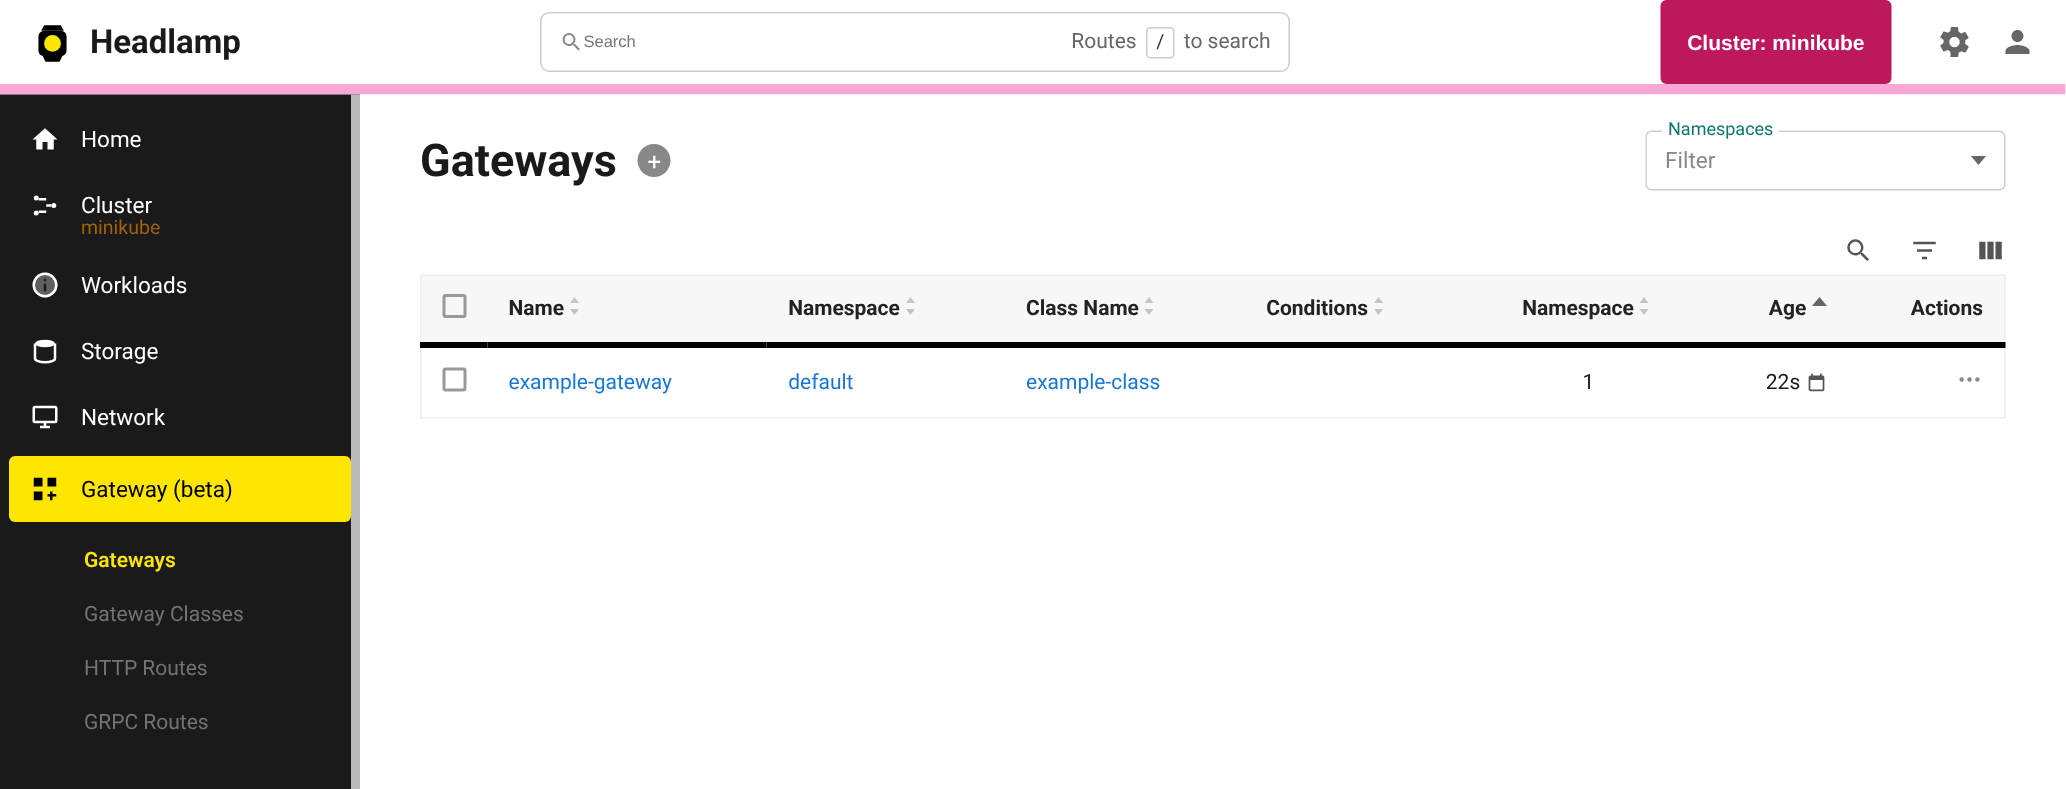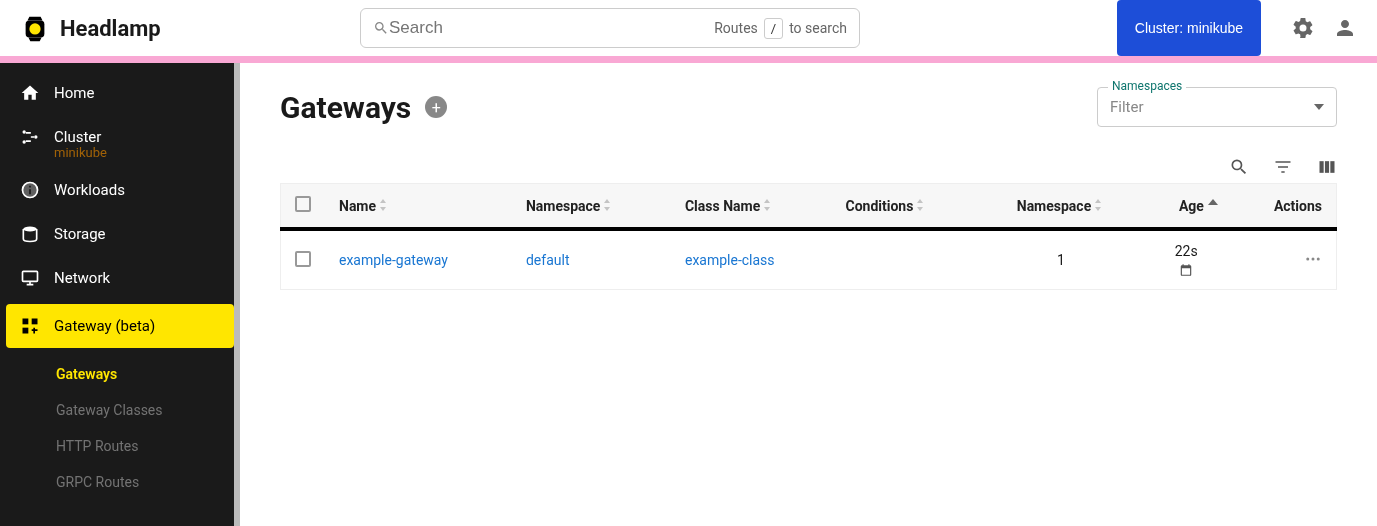--- a/index.html
+++ b/index.html
@@ -4,26 +4,26 @@
 <style>
 * { box-sizing: border-box; margin: 0; padding: 0; }
 body { font-family: -apple-system, BlinkMacSystemFont, "Segoe UI", Roboto, sans-serif; background: #fff; color: #1a1a1a; width: 1377px; height: 526px; overflow: hidden; }
 
 .topbar { height: 63px; display: flex; align-items: center; padding: 0 20px; border-bottom: 7px solid #f9a8d4; }
 .logo { display: flex; align-items: center; gap: 10px; width: 340px; }
 .logo-icon { width: 30px; height: 30px; }
 .logo-text { font-size: 22px; font-weight: 700; }
 
 .searchbox { flex: 0 0 500px; height: 40px; border: 1px solid #ccc; border-radius: 6px; display: flex; align-items: center; padding: 0 12px; color: #888; font-size: 15px; }
-.searchbox input { flex: 1; border: none; outline: none; font-size: 17px; background: transparent; }
+.searchbox input { flex: 1; border: none; outline: none; font-size: 11px; background: transparent; }
 .search-hint { display: flex; align-items: center; gap: 6px; color: #666; font-size: 14px; }
 .key { display: inline-block; border: 1px solid #ccc; border-radius: 3px; padding: 2px 6px; font-size: 13px; background: #fff; color:#333;}
 
 .topbar-spacer { flex: 1; }
-.cluster-btn { background: #1d4ed8; color: #fff; border: none; border-radius: 4px; padding: 20px 18px; font-size: 14px; font-weight: 400; cursor: pointer; }
+.cluster-btn { background: #be185d; color: #fff; border: none; border-radius: 4px; padding: 20px 18px; font-size: 14px; font-weight: 700; cursor: pointer; }
 .top-icons { display: flex; gap: 18px; margin-left: 30px; }
 .top-icons svg { width: 24px; height: 24px; fill: #666; cursor: pointer; }
 
 .layout { display: flex; height: calc(526px - 63px); }
 .sidebar { width: 240px; background: #1a1a1a; color: #fff; padding-top: 8px; position: relative; }
 .sidebar::after { content:""; position:absolute; right:0; top:0; bottom:0; width:6px; background:#bbb; }
 .nav-item { display: flex; align-items: center; gap: 14px; padding: 12px 20px; font-size: 15px; cursor: pointer; }
 .nav-item svg { width: 20px; height: 20px; fill: #fff; flex-shrink:0; }
 .nav-item.active { background: #ffe600; color: #000; border-radius: 4px; margin: 4px 6px; padding: 12px 14px; }
 .nav-item.active svg { fill: #000; }
@@ -50,21 +50,21 @@
 thead { background: #f7f7f7; }
 th { text-align: left; padding: 12px 14px; font-size: 14px; font-weight: 700; color: #222; }
 th.center, td.center { text-align: center; }
 th.right, td.right { text-align: right; }
 td { padding: 12px 14px; font-size: 14px; border-top: 4px solid #000000; }
 .sort-icon { display:inline-block; margin-left:4px; opacity:0.35; }
 .sort-icon svg { width:10px; height:12px; fill:#666; }
 .sort-icon.active { opacity:1; }
 .checkbox { width:16px; height:16px; border:2px solid #999; border-radius:2px; display:inline-block; }
 a.link { color: #1976d2; text-decoration: none; }
-.age-cell { display:flex; align-items:center; gap:4px; justify-content:flex-end;flex-direction:column;}
+.age-cell { display:flex; align-items:center; gap:4px; justify-content:flex-end;}
 .age-cell svg { width:14px; height:14px; fill:#555;}
 .row-actions svg { width:18px; height:18px; fill:#888; cursor:pointer;}
 </style>
 </head>
 <body>
 
 <div class="topbar">
   <div class="logo">
     <svg class="logo-icon" viewBox="0 0 32 32">
         <path d="M10 4h12l2 4h-16z" fill="#000"></path>

